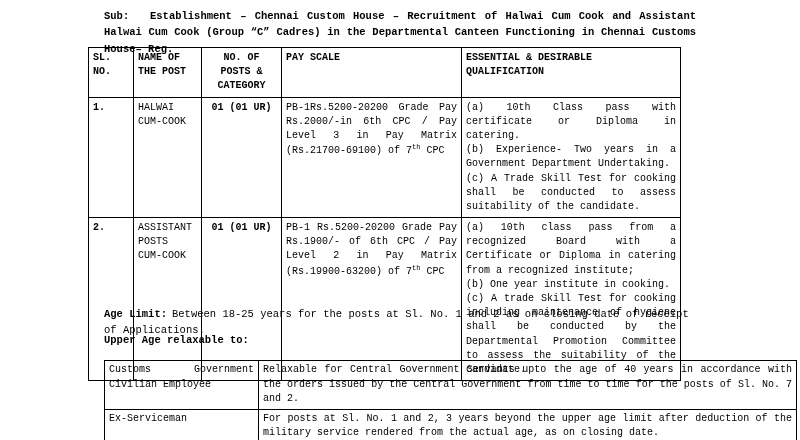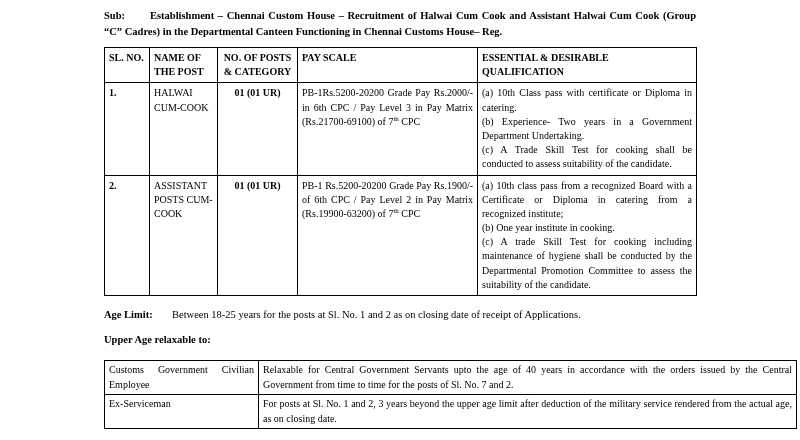--- a/index.html
+++ b/index.html
@@ -13,20 +13,21 @@
     font-family: "Liberation Serif", serif;
     color: #000000;
     overflow: hidden;
   }
   .page {
     position: relative;
     width: 800px;
     height: 440px;
     box-sizing: border-box;
     padding: 0;
+    font-family: Liberation Mono, monospace;
   }
 
   
   .subject-block {
     position: absolute;
     left: 104px;
     top: 8px;
     width: 592px;
     font-size: 10.5px;
     font-weight: bold;
@@ -37,21 +38,21 @@
     display: inline-block;
     min-width: 46px;
   }
   .subject-text {
     text-align: justify;
   }
 
   
   .main-table {
     position: absolute;
-    left: 104px;
+    left: 88px;
     top: 47px;
     width: 592px;
     border-collapse: collapse;
     table-layout: fixed;
     font-size: 10px;
   }
   .main-table th,
   .main-table td {
     border: 1px solid #000000;
     vertical-align: top;

